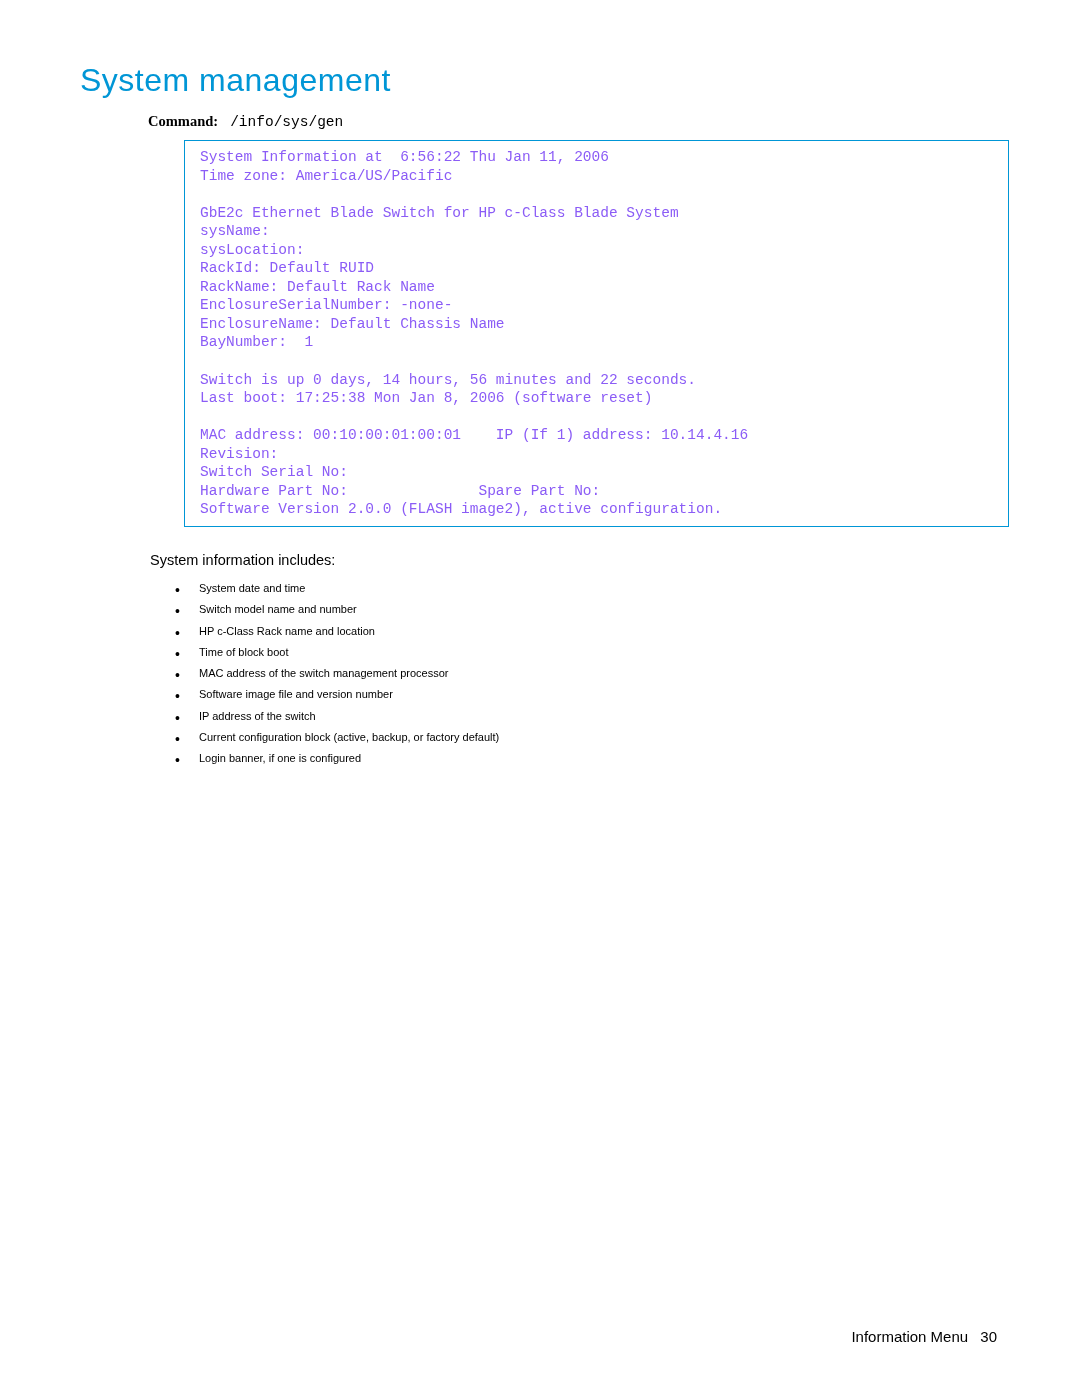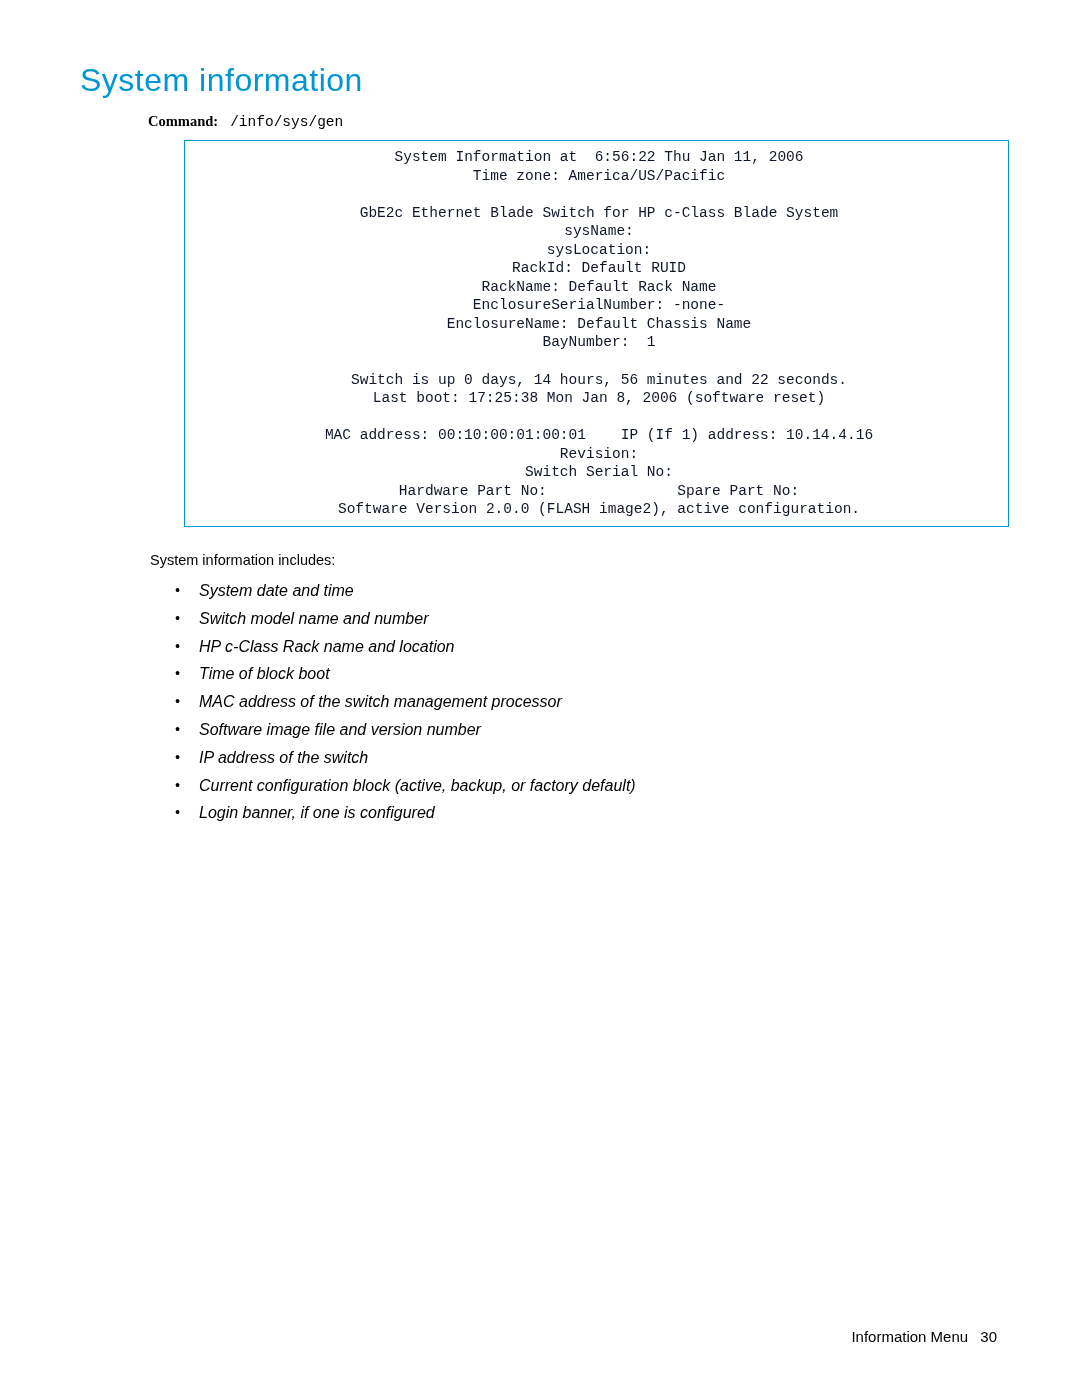--- a/index.html
+++ b/index.html
@@ -41,42 +41,40 @@
     .code-box {
       margin-left: 104px;
       margin-right: 0;
       border: 1px solid #0096d6;
       padding: 7px 10px 7px 15px;
       font-family: "Courier New", monospace;
       font-size: 14.5px;
       line-height: 1.28;
       white-space: pre;
       width: 825px;
-      color: #0f172a;
-      text-align: center;
+      color: #8b5cf6;
     }
     .intro-text {
       margin-left: 70px;
       margin-top: 25px;
       font-size: 14.5px;
       color: #000;
       margin-bottom: 13px;
     }
     .bullet-list {
       margin-left: 85px;
       list-style: none;
     }
     .bullet-list li {
-      font-size: 16px;
+      font-size: 11px;
       color: #000;
       position: relative;
       padding-left: 34px;
       margin-bottom: 7px;
       line-height: 1.3;
-      font-style: italic;
     }
     .bullet-list li::before {
       content: "•";
       position: absolute;
       left: 10px;
       top: 0;
       font-size: 14px;
       color: #000;
     }
     .footer {
@@ -86,21 +84,21 @@
       font-size: 15px;
       color: #000;
     }
     .footer-page {
       margin-left: 8px;
     }
   </style>
 </head>
 <body>
 
-<h1 class="page-title">System information</h1>
+<h1 class="page-title">System management</h1>
 
 <div class="command-row">
   <span class="command-label">Command:</span>
   <span class="command-value">/info/sys/gen</span>
 </div>
 
 <div class="code-box">System Information at  6:56:22 Thu Jan 11, 2006
 Time zone: America/US/Pacific
 
 GbE2c Ethernet Blade Switch for HP c-Class Blade System

